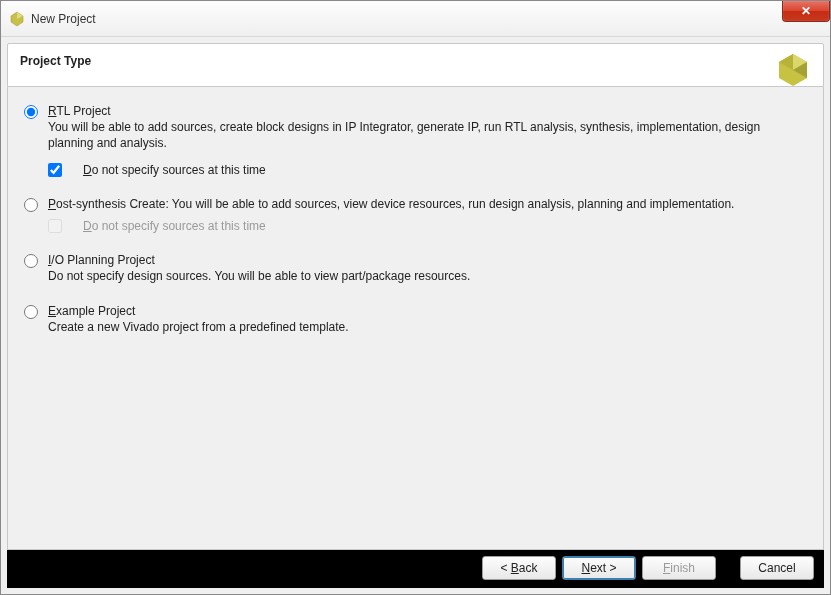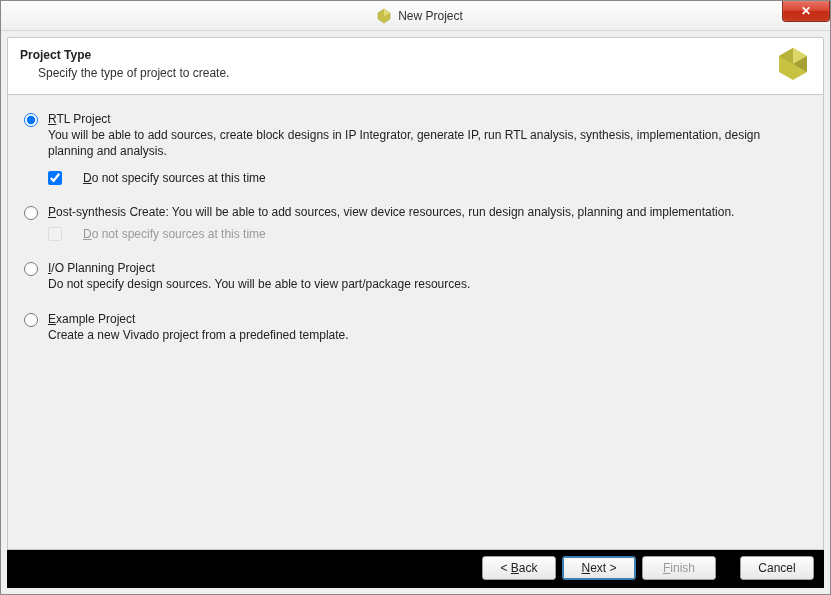--- a/index.html
+++ b/index.html
@@ -11,28 +11,27 @@
     width: 831px;
     height: 595px;
     border: 1px solid #888;
     display: flex;
     flex-direction: column;
     overflow: hidden;
   }
 
   
   .titlebar {
-    height: 30px;
+    height: 36px;
     background: linear-gradient(to bottom, #fdfdfd, #efefef);
     border-bottom: 1px solid #d8d8d8;
     display: flex;
     align-items: center;
     padding-left: 8px;
     position: relative;
-    justify-content: center;
   }
   .titlebar .app-icon {
     width: 16px; height: 16px;
     margin-right: 6px;
     display: flex; align-items: center; justify-content: center;
   }
   .titlebar .title {
     color: #333;
     font-size: 12px;
   }
@@ -179,21 +178,20 @@
   <span class="title">New Project</span>
   <div class="close-btn">
     <span class="close-x">✕</span>
   </div>
 </div>
 
 <div class="outer-frame">
 
   <div class="header-pane">
     <div class="header-title">Project Type</div>
-    <div class="header-subtitle">Specify the type of project to create.</div>
     <div class="header-icon">
       <svg viewBox="0 0 40 40" width="40" height="40">
         <polygon points="20,4 34,12 34,28 20,36 6,28 6,12" fill="#c7c242"></polygon>
         <polygon points="20,4 34,12 20,20" fill="#dcd76a"></polygon>
         <polygon points="20,20 34,12 34,28" fill="#a6a134"></polygon>
         <polygon points="6,12 20,4 20,20" fill="#b7b23a"></polygon>
       </svg>
     </div>
   </div>
 

